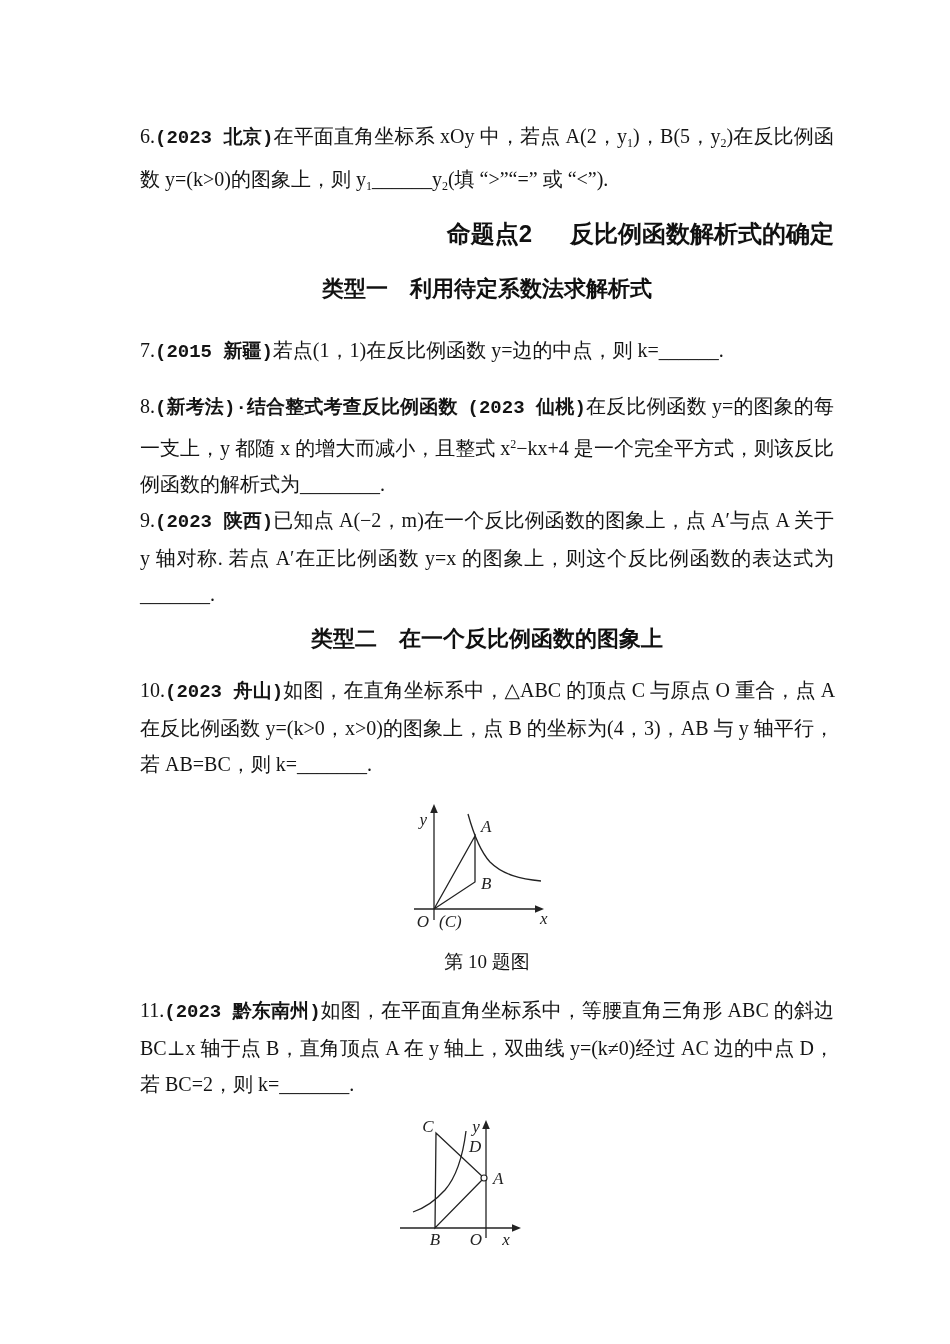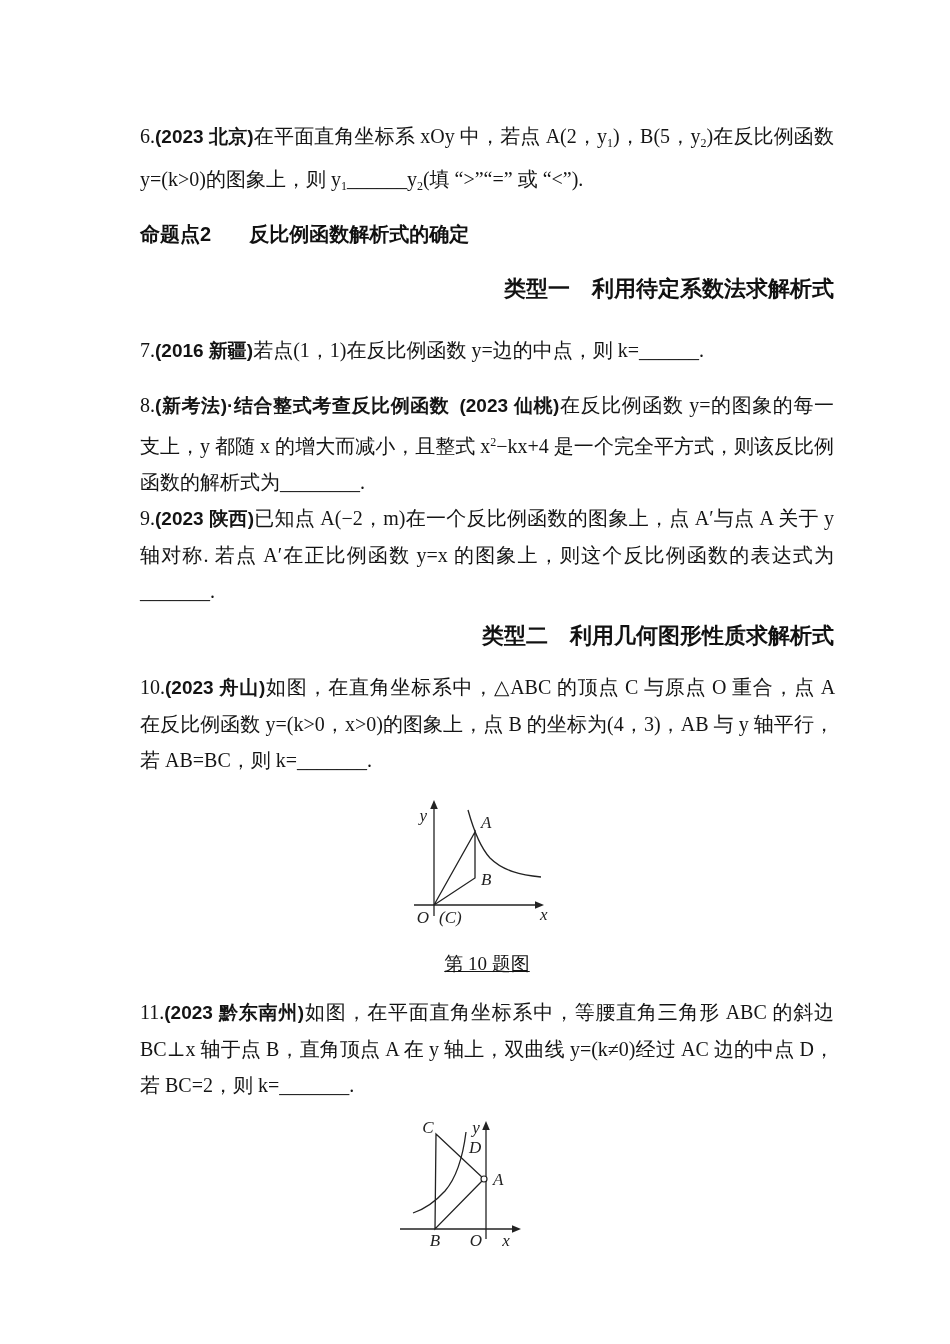--- a/index.html
+++ b/index.html
@@ -23,82 +23,82 @@
     margin:0;
     font-size:20px;
     line-height:36px;
     text-align:justify;
   }
   .s-n{font-style:normal;}
   .s-i{}
   .s-b{
     font-weight:700;
     font-style:normal;
-    font-family:Liberation Sans, sans-serif;
+    font-family:Liberation Mono, monospace;
     font-size:19px;
   }
   .s-sub{font-size:12px;vertical-align:-4px;}
   .s-sup{font-size:12px;vertical-align:7px;}
   .section-heading{
     margin:14px 0 0 0;
     font-family:"Liberation Sans","DejaVu Sans",sans-serif;
     font-weight:700;
-    font-size:20px;
+    font-size:24px;
     line-height:32px;
     color:#111;
+    text-align:right;
   }
   .sec-label{margin-right:38px;}
   .type-heading{
     margin:24px 0 0 0;
-    text-align:right;
+    text-align:center;
     font-family:"Liberation Sans","DejaVu Sans",sans-serif;
     font-weight:700;
     font-size:22px;
     line-height:30px;
     color:#111;
   }
   .q7{margin-top:28px;}
   .q8{margin-top:18px;}
   .q9{margin-top:0;}
   .type2{margin-top:12px;}
   .q10{margin-top:18px;}
   .q11{margin-top:18px;}
   .figure-block{margin-top:16px;}
   .figure-block svg{display:block;margin:0 auto;}
   .fig-caption{
-    margin:10px 0 0 0;
+    margin:4px 0 0 0;
     text-align:center;
     font-size:19px;
     line-height:24px;
-    text-decoration:underline;
   }
   .figtext text{
     font-family:"Liberation Serif","DejaVu Serif",serif;
     font-style:italic;
     font-size:17px;
     fill:#222;
   }
 </style>
 </head>
 <body>
 
 <div class="page">
   <div class="content">
 
     <p class="para q6"><span class="s-n">6.</span><span class="s-b">(2023 北京)</span><span class="s-n">在平面直角坐标系 </span><span class="s-i">xOy</span><span class="s-n"> 中，若点 </span><span class="s-i">A</span><span class="s-n">(2，</span><span class="s-i">y</span><span class="s-sub">1</span><span class="s-n">)，</span><span class="s-i">B</span><span class="s-n">(5，</span><span class="s-i">y</span><span class="s-sub">2</span><span class="s-n">)在反比例函数 </span><span class="s-i">y</span><span class="s-n">=(</span><span class="s-i">k</span><span class="s-n">&gt;0)的图象上，则 </span><span class="s-i">y</span><span class="s-sub">1</span><span class="s-n">______</span><span class="s-i">y</span><span class="s-sub">2</span><span class="s-n">(填 “&gt;”“=” 或 “&lt;”).</span></p>
 
     <h2 class="section-heading"><span class="sec-label">命题点2</span><span class="sec-title">反比例函数解析式的确定</span></h2>
 
     <h3 class="type-heading type1">类型一　利用待定系数法求解析式</h3>
 
-    <p class="para q7"><span class="s-n">7.</span><span class="s-b">(2016 新疆)</span><span class="s-n">若点(1，1)在反比例函数 </span><span class="s-i">y</span><span class="s-n">=边的中点，则 </span><span class="s-i">k</span><span class="s-n">=______.</span></p>
+    <p class="para q7"><span class="s-n">7.</span><span class="s-b">(2015 新疆)</span><span class="s-n">若点(1，1)在反比例函数 </span><span class="s-i">y</span><span class="s-n">=边的中点，则 </span><span class="s-i">k</span><span class="s-n">=______.</span></p>
     <p class="para q8"><span class="s-n">8.</span><span class="s-b">(新考法)·结合整式考查反比例函数</span><span class="s-n"> </span><span class="s-b">(2023 仙桃)</span><span class="s-n">在反比例函数 </span><span class="s-i">y</span><span class="s-n">=的图象的每一支上，</span><span class="s-i">y</span><span class="s-n"> 都随 </span><span class="s-i">x</span><span class="s-n"> 的增大而减小，且整式 </span><span class="s-i">x</span><span class="s-sup">2</span><span class="s-n">−</span><span class="s-i">kx</span><span class="s-n">+4 是一个完全平方式，则该反比例函数的解析式为________.</span></p>
     <p class="para q9"><span class="s-n">9.</span><span class="s-b">(2023 陕西)</span><span class="s-n">已知点 </span><span class="s-i">A</span><span class="s-n">(−2，</span><span class="s-i">m</span><span class="s-n">)在一个反比例函数的图象上，点 </span><span class="s-i">A</span><span class="s-n">′</span><span class="s-n">与点 </span><span class="s-i">A</span><span class="s-n"> 关于 </span><span class="s-i">y</span><span class="s-n"> 轴对称. 若点 </span><span class="s-i">A</span><span class="s-n">′</span><span class="s-n">在正比例函数 </span><span class="s-i">y</span><span class="s-n">=</span><span class="s-i">x</span><span class="s-n"> 的图象上，则这个反比例函数的表达式为_______.</span></p>
 
-    <h3 class="type-heading type2">类型二　利用几何图形性质求解析式</h3>
+    <h3 class="type-heading type2">类型二　在一个反比例函数的图象上</h3>
 
     <p class="para q10"><span class="s-n">10.</span><span class="s-b">(2023 舟山)</span><span class="s-n">如图，在直角坐标系中，△</span><span class="s-i">ABC</span><span class="s-n"> 的顶点 </span><span class="s-i">C</span><span class="s-n"> 与原点 </span><span class="s-i">O</span><span class="s-n"> 重合，点 </span><span class="s-i">A</span><span class="s-n"> 在反比例函数 </span><span class="s-i">y</span><span class="s-n">=(</span><span class="s-i">k</span><span class="s-n">&gt;0，</span><span class="s-i">x</span><span class="s-n">&gt;0)的图象上，点 </span><span class="s-i">B</span><span class="s-n"> 的坐标为(4，3)，</span><span class="s-i">AB</span><span class="s-n"> 与 </span><span class="s-i">y</span><span class="s-n"> 轴平行，若 </span><span class="s-i">AB</span><span class="s-n">=</span><span class="s-i">BC</span><span class="s-n">，则 </span><span class="s-i">k</span><span class="s-n">=_______.</span></p>
 
     <div class="figure-block">
       <svg width="220" height="148" viewBox="0 0 220 148">
         <g stroke="#222" stroke-width="1.3" fill="none">
           <line x1="57" y1="122" x2="57" y2="13"></line>
           <line x1="37" y1="111" x2="160" y2="111"></line>
           <path d="M57,111 L98,38 L98,84 Z"></path>
           <path d="M91,16 C96,34 102,52 113,64 C126,77 144,81 164,83"></path>

